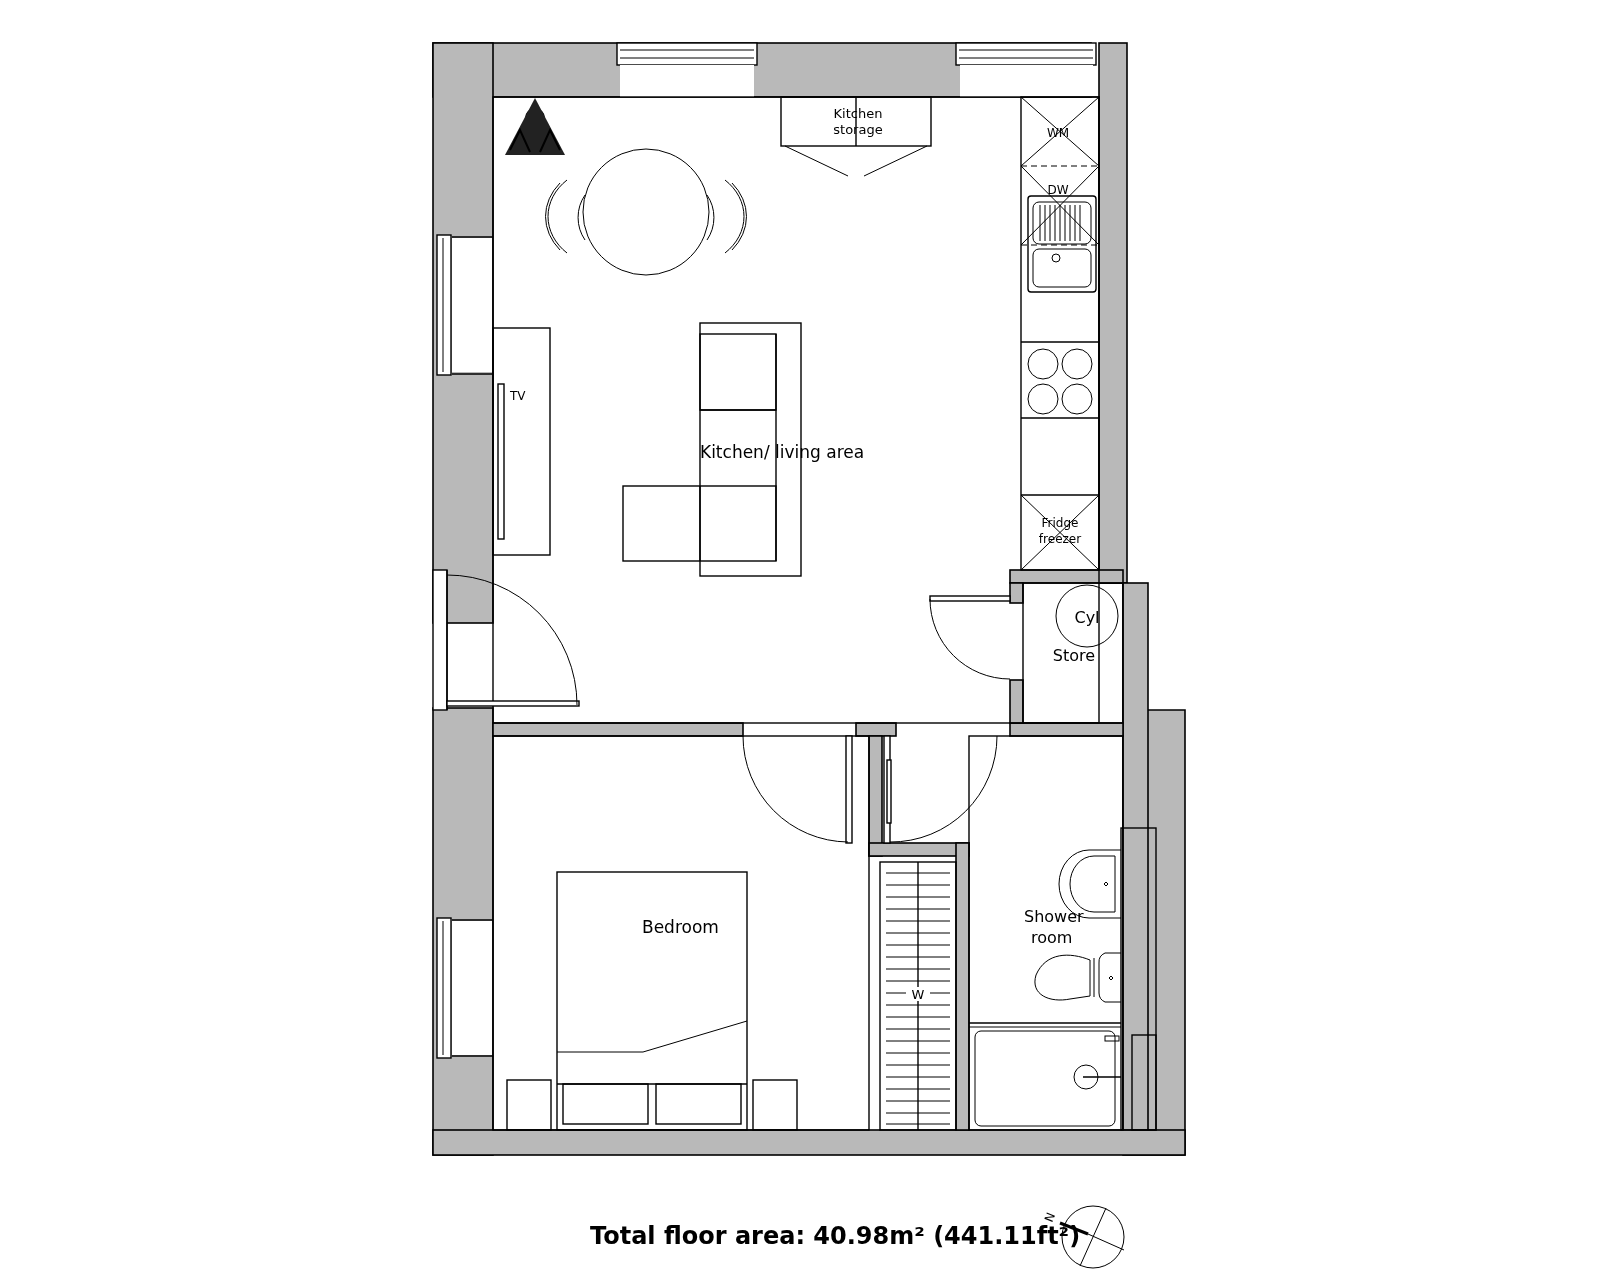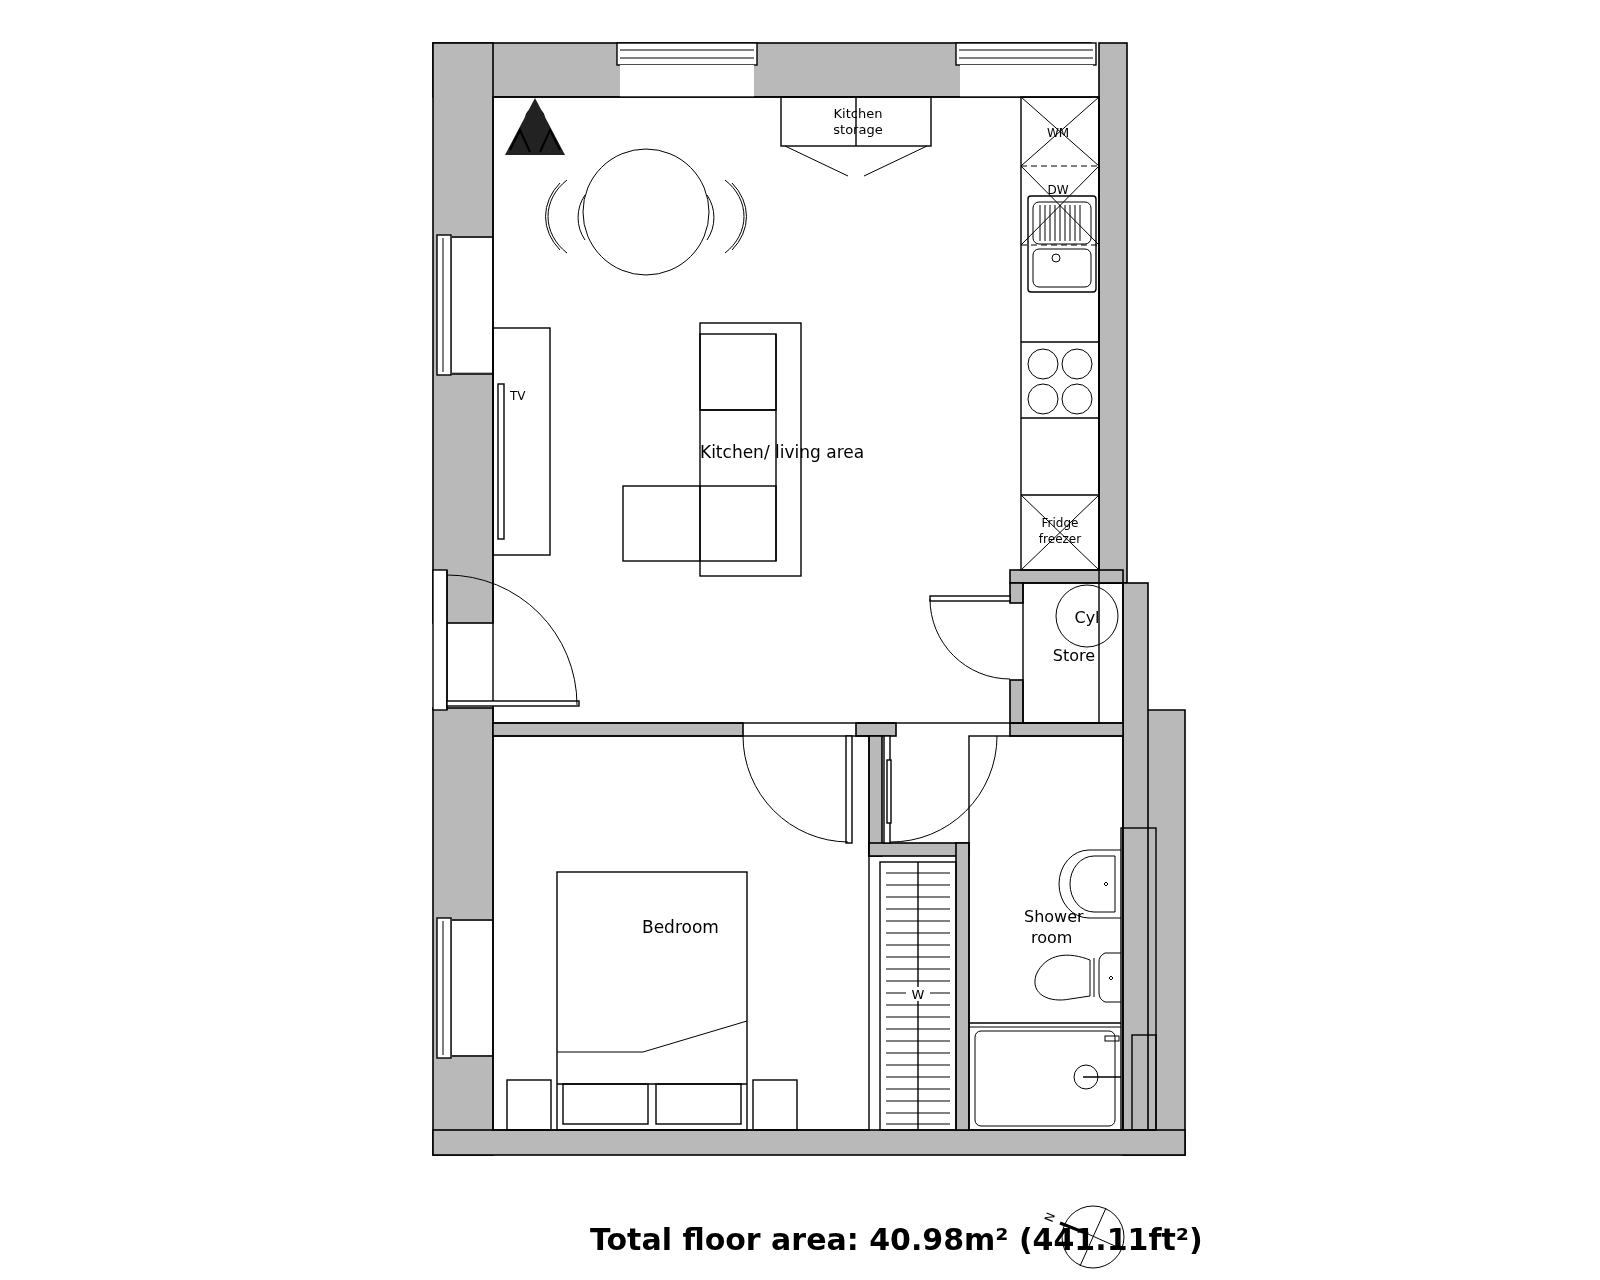--- a/index.html
+++ b/index.html
@@ -3,21 +3,21 @@
 <meta charset="utf-8">
 <style>
   html,body{margin:0;padding:0;background:#ffffff;}
   body{width:1600px;height:1280px;position:relative;overflow:hidden;font-family:"DejaVu Sans","Liberation Sans",sans-serif;}
   #plan{position:absolute;left:0;top:0;width:1600px;height:1280px;}
   .wall{fill:#b9b9b9;stroke:#000;stroke-width:1.6;}
   .ln{fill:none;stroke:#000;stroke-width:1.4;}
   .thin{fill:none;stroke:#000;stroke-width:1;}
   .wf{fill:#fff;stroke:#000;stroke-width:1.4;}
   .lbl{font-family:"DejaVu Sans","Liberation Sans",sans-serif;fill:#000;}
-  .total{position:absolute;left:590px;top:1222px;font-family:"DejaVu Sans","Liberation Sans",sans-serif;font-weight:bold;font-size:30px;color:#000;white-space:nowrap;}
+  .total{position:absolute;left:590px;top:1222px;font-family:"DejaVu Sans","Liberation Sans",sans-serif;font-weight:bold;font-size:24px;color:#000;white-space:nowrap;}
   .dash{fill:none;stroke:#000;stroke-width:1.2;stroke-dasharray:6 4;}
 </style>
 </head>
 <body>
 
 <svg id="plan" viewBox="0 0 1600 1280" xmlns="http://www.w3.org/2000/svg">
 
   <g>
 
     <rect class="wall" x="433" y="43" width="658" height="54"></rect>

